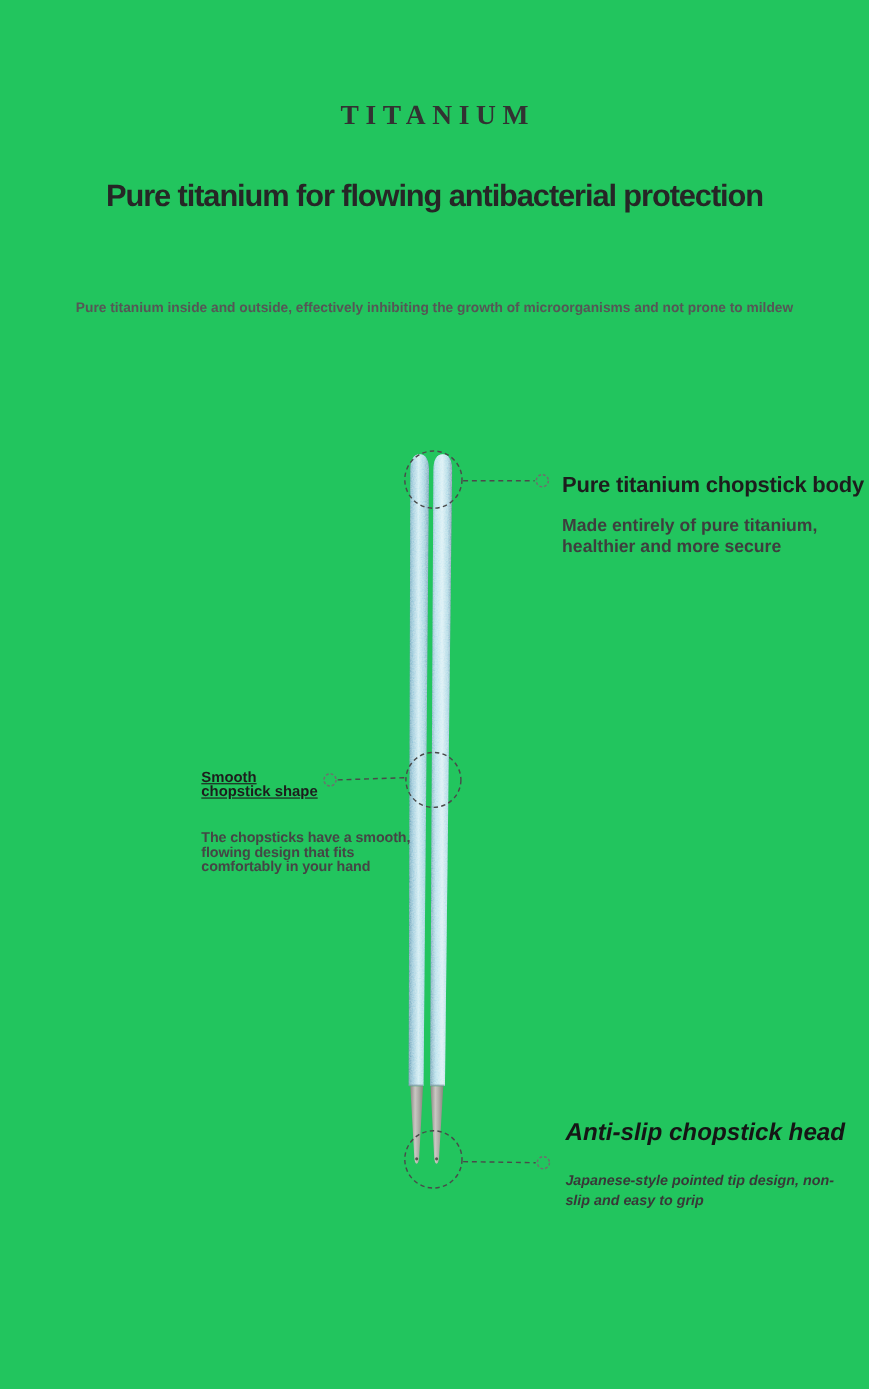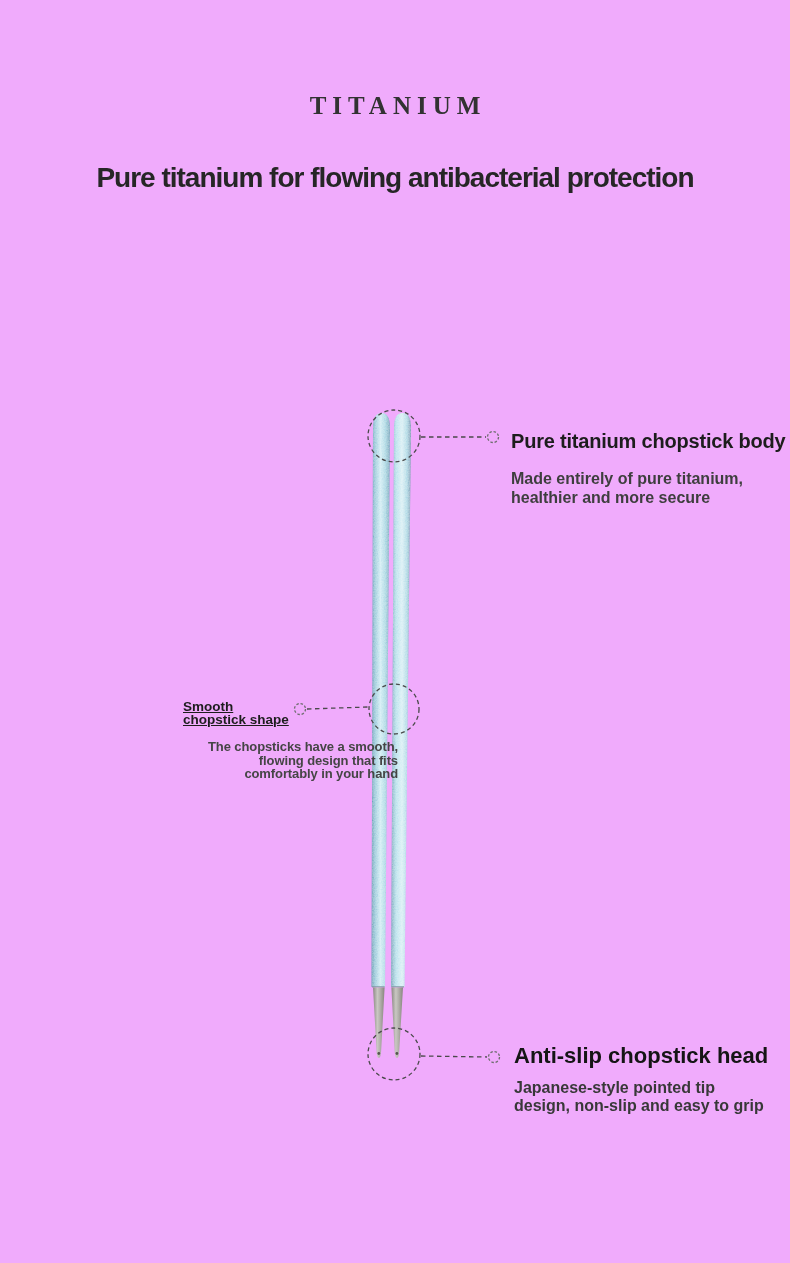--- a/index.html
+++ b/index.html
@@ -1,18 +1,18 @@
 <!DOCTYPE html>
 <html><head>
 <meta charset="utf-8">
 <style>
   html,body{margin:0;padding:0;background:#e9e8e7;}
   .canvas{
     position:relative;width:790px;height:1263px;margin:0 auto;
-    background:#f0abfc;overflow:hidden;
+    background:#22c55e;overflow:hidden;
     font-family:"Liberation Sans",sans-serif;
   }
   .brand{
     position:absolute;top:90px;left:0;width:100%;
     text-align:center;font-family:"Liberation Serif",serif;
     font-size:25px;font-weight:600;color:#323232;
     letter-spacing:6px;text-indent:6px;line-height:32px;
   }
   .heading{
     position:absolute;top:160px;left:0;width:100%;margin:0;
@@ -27,32 +27,33 @@
   .chopsticks-svg{position:absolute;left:340px;top:400px;width:120px;height:680px;}
   .overlay-svg{position:absolute;left:0;top:0;width:790px;height:1263px;pointer-events:none;}
   .callout{position:absolute;}
   .callout .c-title{font-weight:700;color:#1d1d1d;white-space:nowrap;}
   .callout .c-desc{font-weight:700;color:#3e3e3e;}
   .callout-body{left:511px;top:429px;width:300px;}
   .callout-body .c-title{font-size:20px;line-height:24px;letter-spacing:-0.2px;}
   .callout-body .c-desc{margin-top:17px;font-size:16px;line-height:18.5px;}
   .callout-shape{left:183px;top:700px;width:215px;}
   .callout-shape .c-title{font-size:13.5px;line-height:13px;white-space:pre-line;text-decoration:underline;}
-  .callout-shape .c-desc{margin-top:14px;font-size:13px;line-height:13.5px;color:#454545;letter-spacing:-0.1px;text-align:right;}
-  .callout-head{left:514px;top:1043px;width:260px;}
+  .callout-shape .c-desc{margin-top:28px;font-size:13px;line-height:13.5px;color:#454545;letter-spacing:-0.1px;}
+  .callout-head{left:514px;top:1016px;width:260px;font-style:italic;}
   .callout-head .c-title{font-size:22px;line-height:26px;color:#151515;}
-  .callout-head .c-desc{margin-top:10px;font-size:16px;line-height:18px;color:#383838;}
+  .callout-head .c-desc{margin-top:22px;font-size:13px;line-height:18px;color:#383838;}
 </style>
 </head>
 <body>
 
 <div class="canvas">
 
   <div class="brand">TITANIUM</div>
   <h1 class="heading">Pure titanium for flowing antibacterial protection</h1>
+  <div class="subheading">Pure titanium inside and outside, effectively inhibiting the growth of microorganisms and not prone to mildew</div>
 
   <svg class="chopsticks-svg" viewBox="0 0 120 680" xmlns="http://www.w3.org/2000/svg">
     <defs>
       <linearGradient id="blueL" x1="0" y1="0" x2="1" y2="0">
         <stop offset="0" stop-color="#3f7fa0"></stop>
         <stop offset="0.2" stop-color="#7ab8d2"></stop>
         <stop offset="0.48" stop-color="#c2e6f2"></stop>
         <stop offset="0.75" stop-color="#8ecadd"></stop>
         <stop offset="1" stop-color="#4c88a6"></stop>
       </linearGradient>

